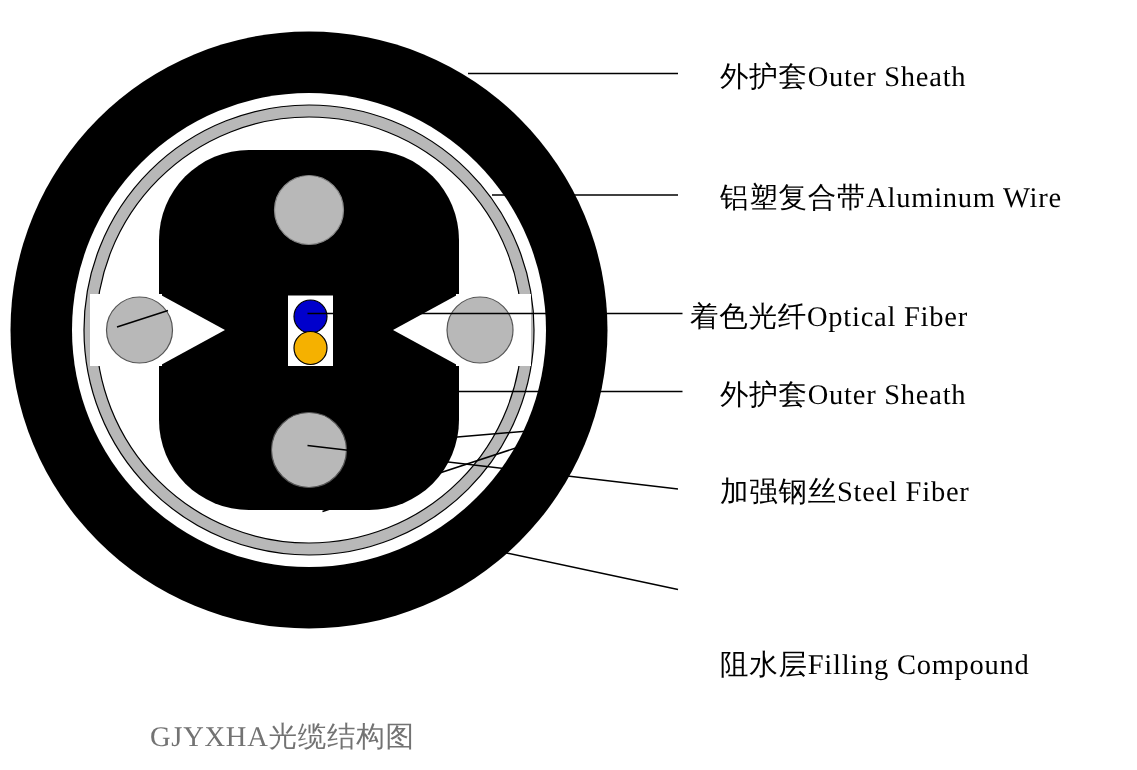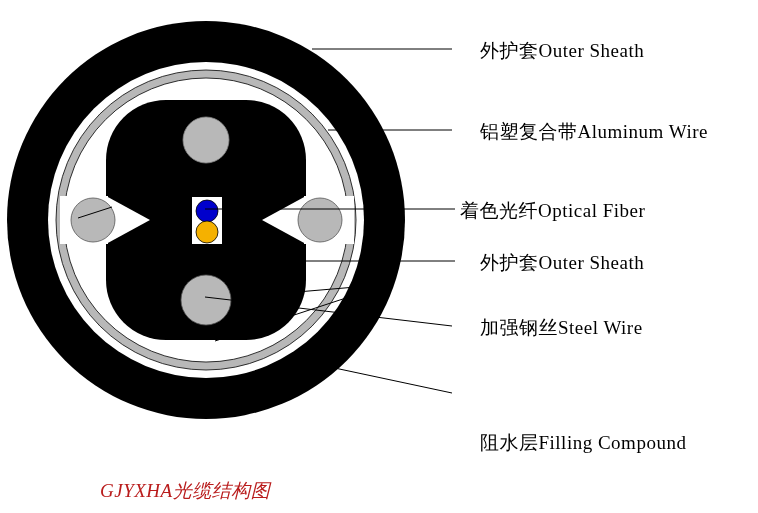--- a/index.html
+++ b/index.html
@@ -33,23 +33,22 @@
     font-family: "Liberation Serif", "DejaVu Serif", serif;
     font-size: 19px;
     color: #000000;
     letter-spacing: 0.5px;
   }
   .caption {
     position: absolute;
     white-space: nowrap;
     font-family: "Liberation Serif", "DejaVu Serif", serif;
     font-size: 19px;
-    color: #b91c1c;
+    color: #737373;
     letter-spacing: 0.5px;
-    font-style: italic;
   }
 </style>
 </head>
 <body>
 
 <div id="stage">
 
   <svg id="cable" viewBox="0 0 758 513">
 
     <circle cx="206" cy="220" r="199" fill="#000000"></circle>
@@ -89,19 +88,19 @@
   </svg>
 
   <div class="label" style="left:480px; top:38px;">外护套Outer Sheath</div>
 
   <div class="label" style="left:480px; top:119px;">铝塑复合带Aluminum Wire</div>
 
   <div class="label" style="left:460px; top:198px;">着色光纤Optical Fiber</div>
 
   <div class="label" style="left:480px; top:250px;">外护套Outer Sheath</div>
 
-  <div class="label" style="left:480px; top:315px;">加强钢丝Steel Wire</div>
+  <div class="label" style="left:480px; top:315px;">加强钢丝Steel Fiber</div>
 
   <div class="label" style="left:480px; top:382px;margin-top:48px;">阻水层Filling Compound</div>
 
   <div class="caption" style="left:100px; top:478px;">GJYXHA光缆结构图</div>
 
 </div>
 
 </body></html>

